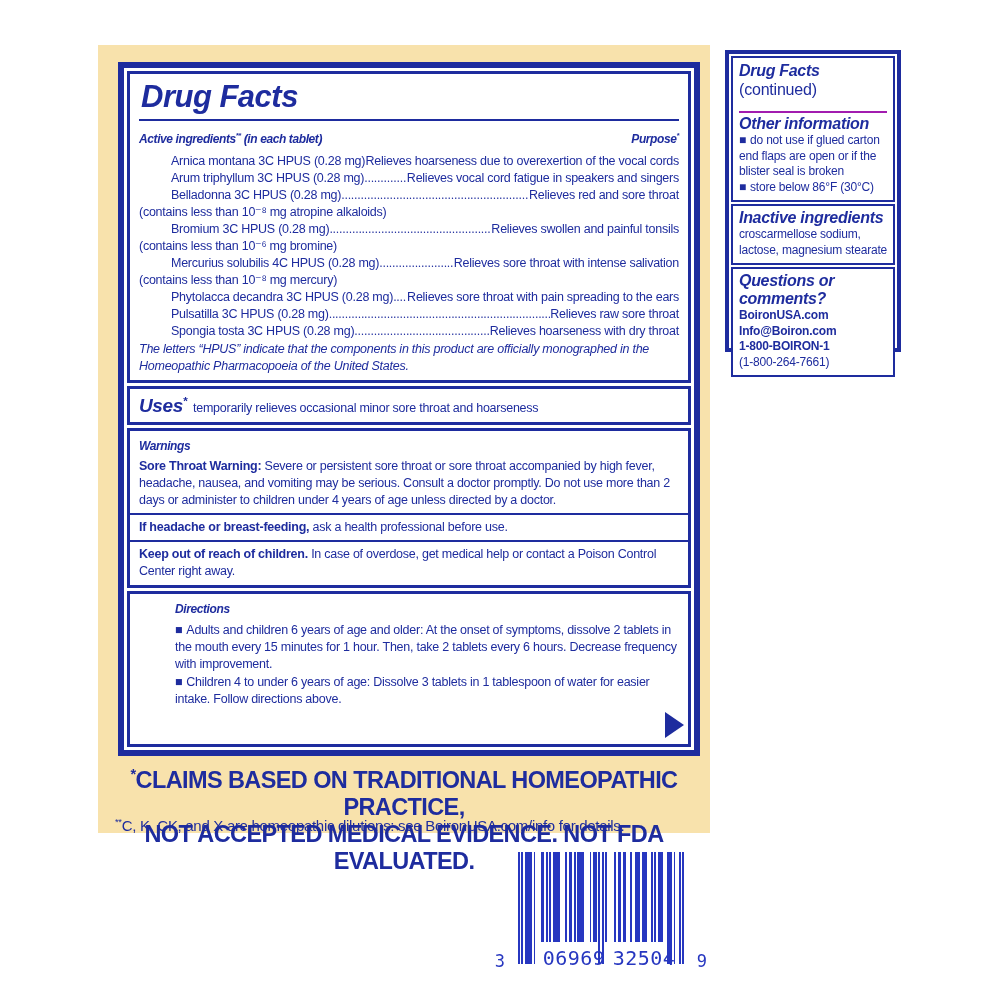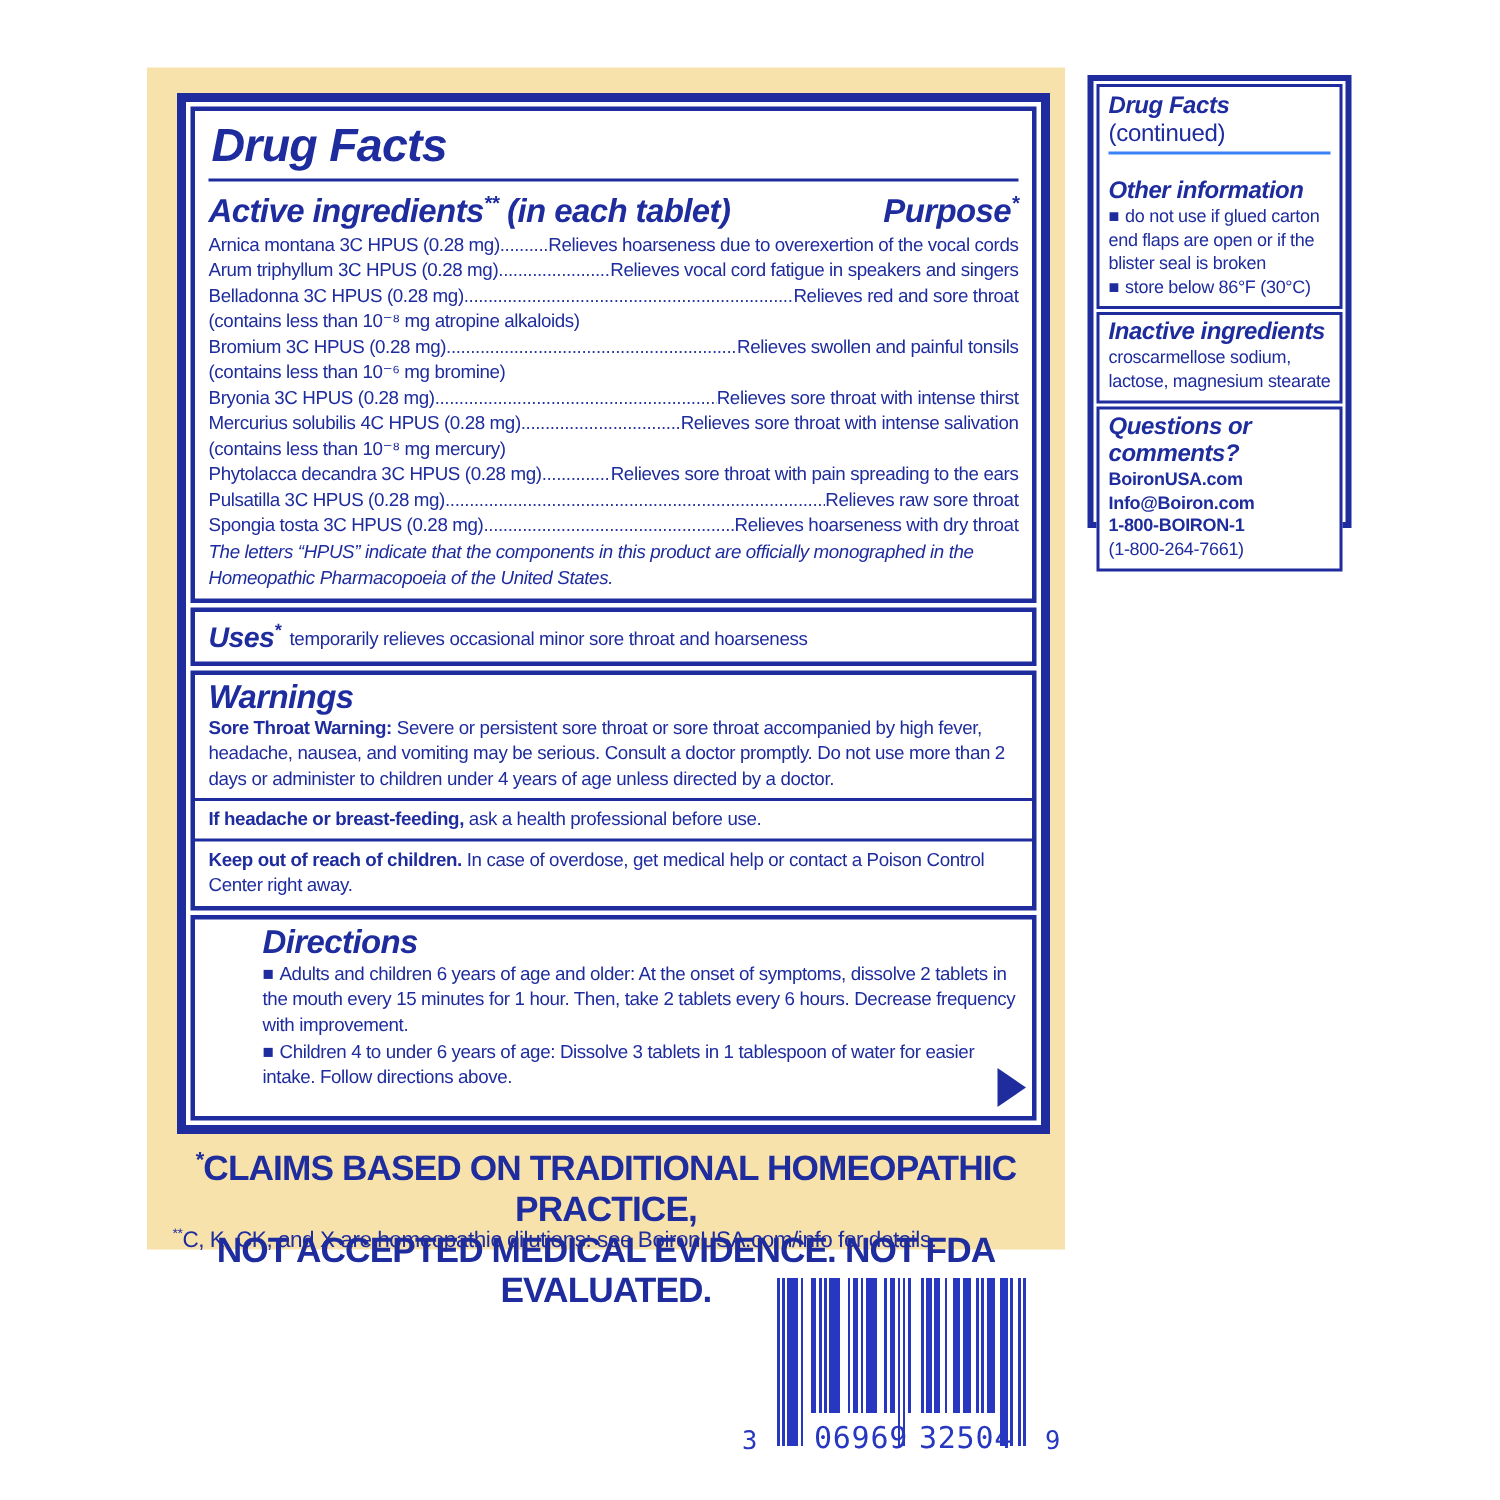--- a/index.html
+++ b/index.html
@@ -19,23 +19,23 @@
   .sec {
     box-sizing:border-box; border:3px solid #1e2c9e; background:#fff;
     padding:3px 9px 5px 9px; font-size:12.5px; line-height:17px; letter-spacing:-0.25px;
   }
   .sec-directions { flex:1; position:relative;padding-left:45px; }
   .df-title {
     font-size:31px; font-weight:bold; font-style:italic; letter-spacing:-0.5px;
     padding:3px 0 5px 2px; border-bottom:2.5px solid #1e2c9e; margin-bottom:3px; line-height:34px;
   }
   .hdr-row { display:flex; justify-content:space-between; align-items:baseline; margin:1px 0 2px 0; }
-  .hdr { font-size:22px; font-weight:bold; font-style:italic; letter-spacing:-0.4px; line-height:24px; }
+  .hdr { font-size:12px; font-weight:bold; font-style:italic; letter-spacing:-0.4px; line-height:24px; }
   .sup { vertical-align:super; font-size:62%; }
-  .ing-row { display:flex; align-items:flex-end; }
+  .ing-row { display:flex; align-items:flex-end;margin-left:32px; }
   .ing-name { white-space:nowrap; }
   .leader { flex:1; overflow:hidden; white-space:nowrap; opacity:0.95; }
   .leader::after { content:"..........................................................................................................................................."; }
   .ing-purpose { white-space:nowrap; }
   .ing-note { }
   .hpus { font-style:italic; margin-top:1px; }
   .inline-head { font-size:19px; font-weight:bold; font-style:italic; letter-spacing:-0.4px; margin-right:6px; }
   .w-rule { height:2px; background:#1e2c9e; margin:4px -9px; }
   .b { font-weight:bold; }
   .dir-p { margin-top:1px; }
@@ -59,21 +59,21 @@
   .side-box {
     position:absolute; left:725px; top:50px; width:176px; height:302px;
     box-sizing:border-box; border:4px solid #1e2c9e; background:#fff;
     padding:2px; display:flex; flex-direction:column; gap:2px;
   }
   .sside {
     box-sizing:border-box; border:2px solid #1e2c9e; background:#fff;
     padding:3px 6px 5px 6px; font-size:12px; line-height:15.5px; letter-spacing:-0.2px;
   }
   .sside:last-child { flex:1; }
-  .side-title { font-size:16px; line-height:19px; padding-bottom:2px; border-bottom:2px solid #3b82f6; margin-bottom:16px; }
+  .side-title { font-size:16px; line-height:19px; padding-bottom:12px; border-bottom:2px solid #a21caf; margin-bottom:2px; }
   .side-title .t { font-weight:bold; font-style:italic; letter-spacing:-0.3px; }
   .side-hdr { font-size:16px; font-weight:bold; font-style:italic; letter-spacing:-0.3px; line-height:18px; }
 
   
   .barcode { position:absolute; left:487px; top:852px; width:230px; height:130px; }
   .barcode svg { position:absolute; left:31px; top:0; width:166px; height:112px; shape-rendering:crispEdges; }
   .bc-digit {
     position:absolute; top:94px; font-family:"DejaVu Sans Mono","Liberation Mono",monospace;
     font-size:20px; letter-spacing:0.5px; color:#2737c0; text-align:center;
   }
@@ -113,25 +113,20 @@
             <span class="leader"></span>
             <span class="ing-purpose">Relieves red and sore throat</span>
           </div>
         <div class="ing-note">(contains less than 10⁻⁸ mg atropine alkaloids)</div>
         <div class="ing-row">
             <span class="ing-name">Bromium 3C HPUS (0.28 mg)</span>
             <span class="leader"></span>
             <span class="ing-purpose">Relieves swollen and painful tonsils</span>
           </div>
         <div class="ing-note">(contains less than 10⁻⁶ mg bromine)</div>
-        <div class="ing-row">
-            <span class="ing-name">Bryonia 3C HPUS (0.28 mg)</span>
-            <span class="leader"></span>
-            <span class="ing-purpose">Relieves sore throat with intense thirst</span>
-          </div>
         <div class="ing-row">
             <span class="ing-name">Mercurius solubilis 4C HPUS (0.28 mg)</span>
             <span class="leader"></span>
             <span class="ing-purpose">Relieves sore throat with intense salivation</span>
           </div>
         <div class="ing-note">(contains less than 10⁻⁸ mg mercury)</div>
         <div class="ing-row">
             <span class="ing-name">Phytolacca decandra 3C HPUS (0.28 mg)</span>
             <span class="leader"></span>
             <span class="ing-purpose">Relieves sore throat with pain spreading to the ears</span>

